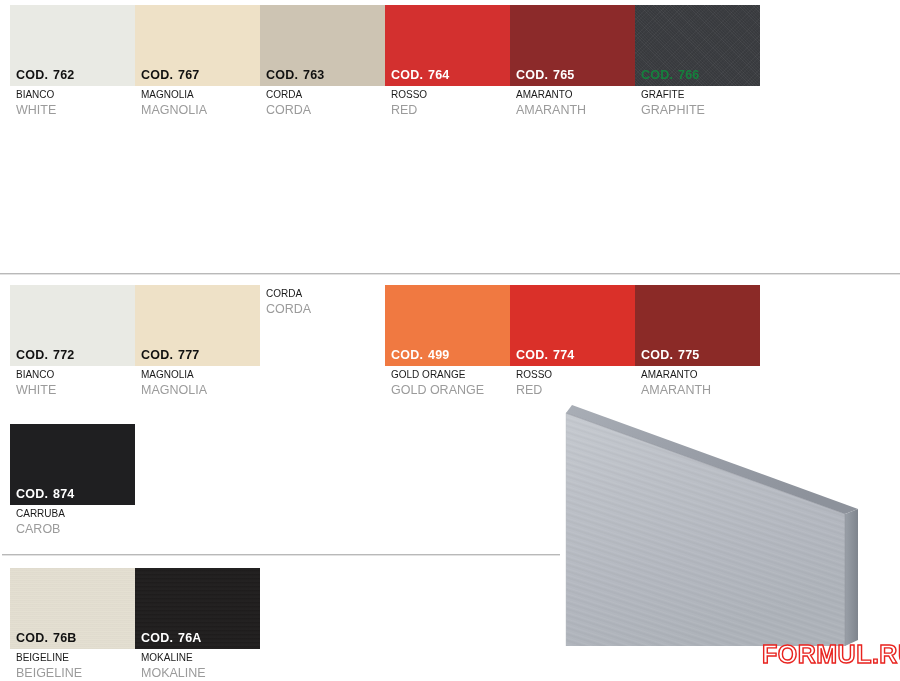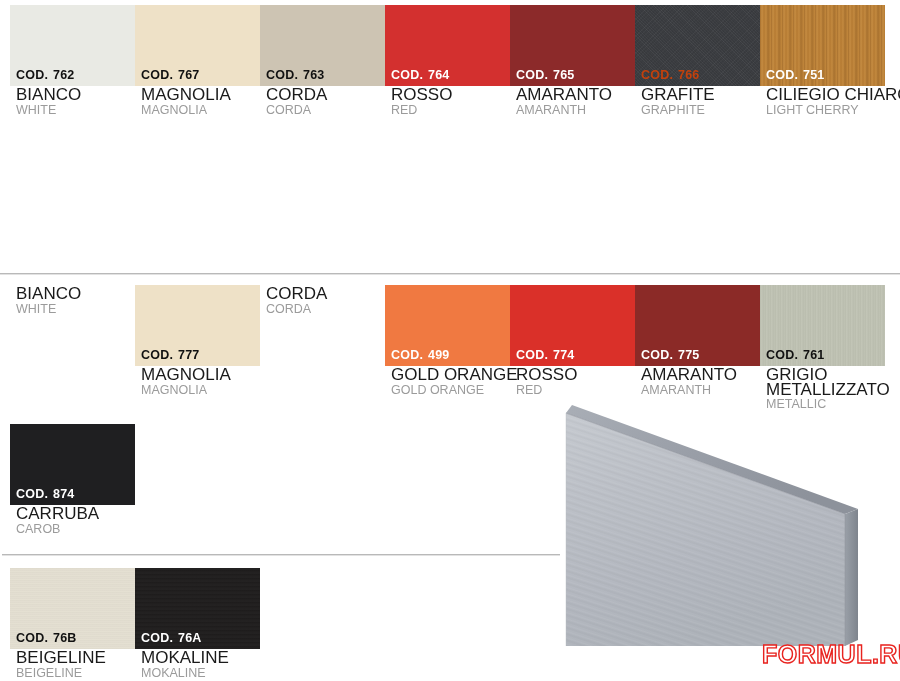--- a/index.html
+++ b/index.html
@@ -115,21 +115,21 @@
     bottom: 4px;
     font-size: 12.5px;
     font-weight: bold;
     letter-spacing: 0.2px;
     white-space: nowrap;
     z-index: 2;
   }
   .swatch .cod .num { margin-left: 5px; }
 
   .swatch .name-it {
-    font-size: 17px;
+    font-size: 10px;
     color: #1a1a1a;
     line-height: 14.5px;
     padding-left: 6px;
     padding-top: 2px;
     white-space: nowrap;
   }
   .swatch .name-en {
     font-size: 12.5px;
     color: #9b9b9b;
     line-height: 14.5px;
@@ -223,46 +223,42 @@
           <span>COD.</span><span class="num">765</span>
         </div>
       </div>
       <div class="name-it">AMARANTO</div>
       <div class="name-en">AMARANTH</div>
     </div>
 
     <div class="swatch">
       <div class="chip">
         <div class="fill grain-speckle" style="background:#3b3d41"></div>
-        <div class="cod" style="color:#c2410c">
+        <div class="cod" style="color:#15803d">
           <span>COD.</span><span class="num">766</span>
         </div>
       </div>
       <div class="name-it">GRAFITE</div>
       <div class="name-en">GRAPHITE</div>
     </div>
 
-    <div class="swatch">
-      <div class="chip">
-        <div class="fill grain-v-strong" style="background:#c08438"></div>
-        <div class="cod" style="color:#ffffff">
-          <span>COD.</span><span class="num">751</span>
-        </div>
-      </div>
-      <div class="name-it">CILIEGIO CHIARO</div>
-      <div class="name-en">LIGHT CHERRY</div>
-    </div>
 
   </div>
 
   <div class="divider d1"></div>
 
   <div class="swatch-row row2">
 
     <div class="swatch">
+      <div class="chip">
+        <div class="fill" style="background:#e9eae4"></div>
+        <div class="cod" style="color:#111111">
+          <span>COD.</span><span class="num">772</span>
+        </div>
+      </div>
       <div class="name-it">BIANCO</div>
       <div class="name-en">WHITE</div>
     </div>
 
     <div class="swatch">
       <div class="chip">
         <div class="fill" style="background:#eee1c7"></div>
         <div class="cod" style="color:#111111">
           <span>COD.</span><span class="num">777</span>
         </div>
@@ -302,30 +298,20 @@
       <div class="chip">
         <div class="fill" style="background:#8b2a27"></div>
         <div class="cod" style="color:#ffffff">
           <span>COD.</span><span class="num">775</span>
         </div>
       </div>
       <div class="name-it">AMARANTO</div>
       <div class="name-en">AMARANTH</div>
     </div>
 
-    <div class="swatch">
-      <div class="chip">
-        <div class="fill grain-v" style="background:#c0c3b4"></div>
-        <div class="cod" style="color:#111111">
-          <span>COD.</span><span class="num">761</span>
-        </div>
-      </div>
-      <div class="name-it wrap">GRIGIO METALLIZZATO</div>
-      <div class="name-en wrap">METALLIC</div>
-    </div>
 
   </div>
 
   <div class="swatch-row row3">
     <div class="swatch">
       <div class="chip">
         <div class="fill" style="background:#1f1f21"></div>
         <div class="cod" style="color:#ffffff">
           <span>COD.</span><span class="num">874</span>
         </div>

